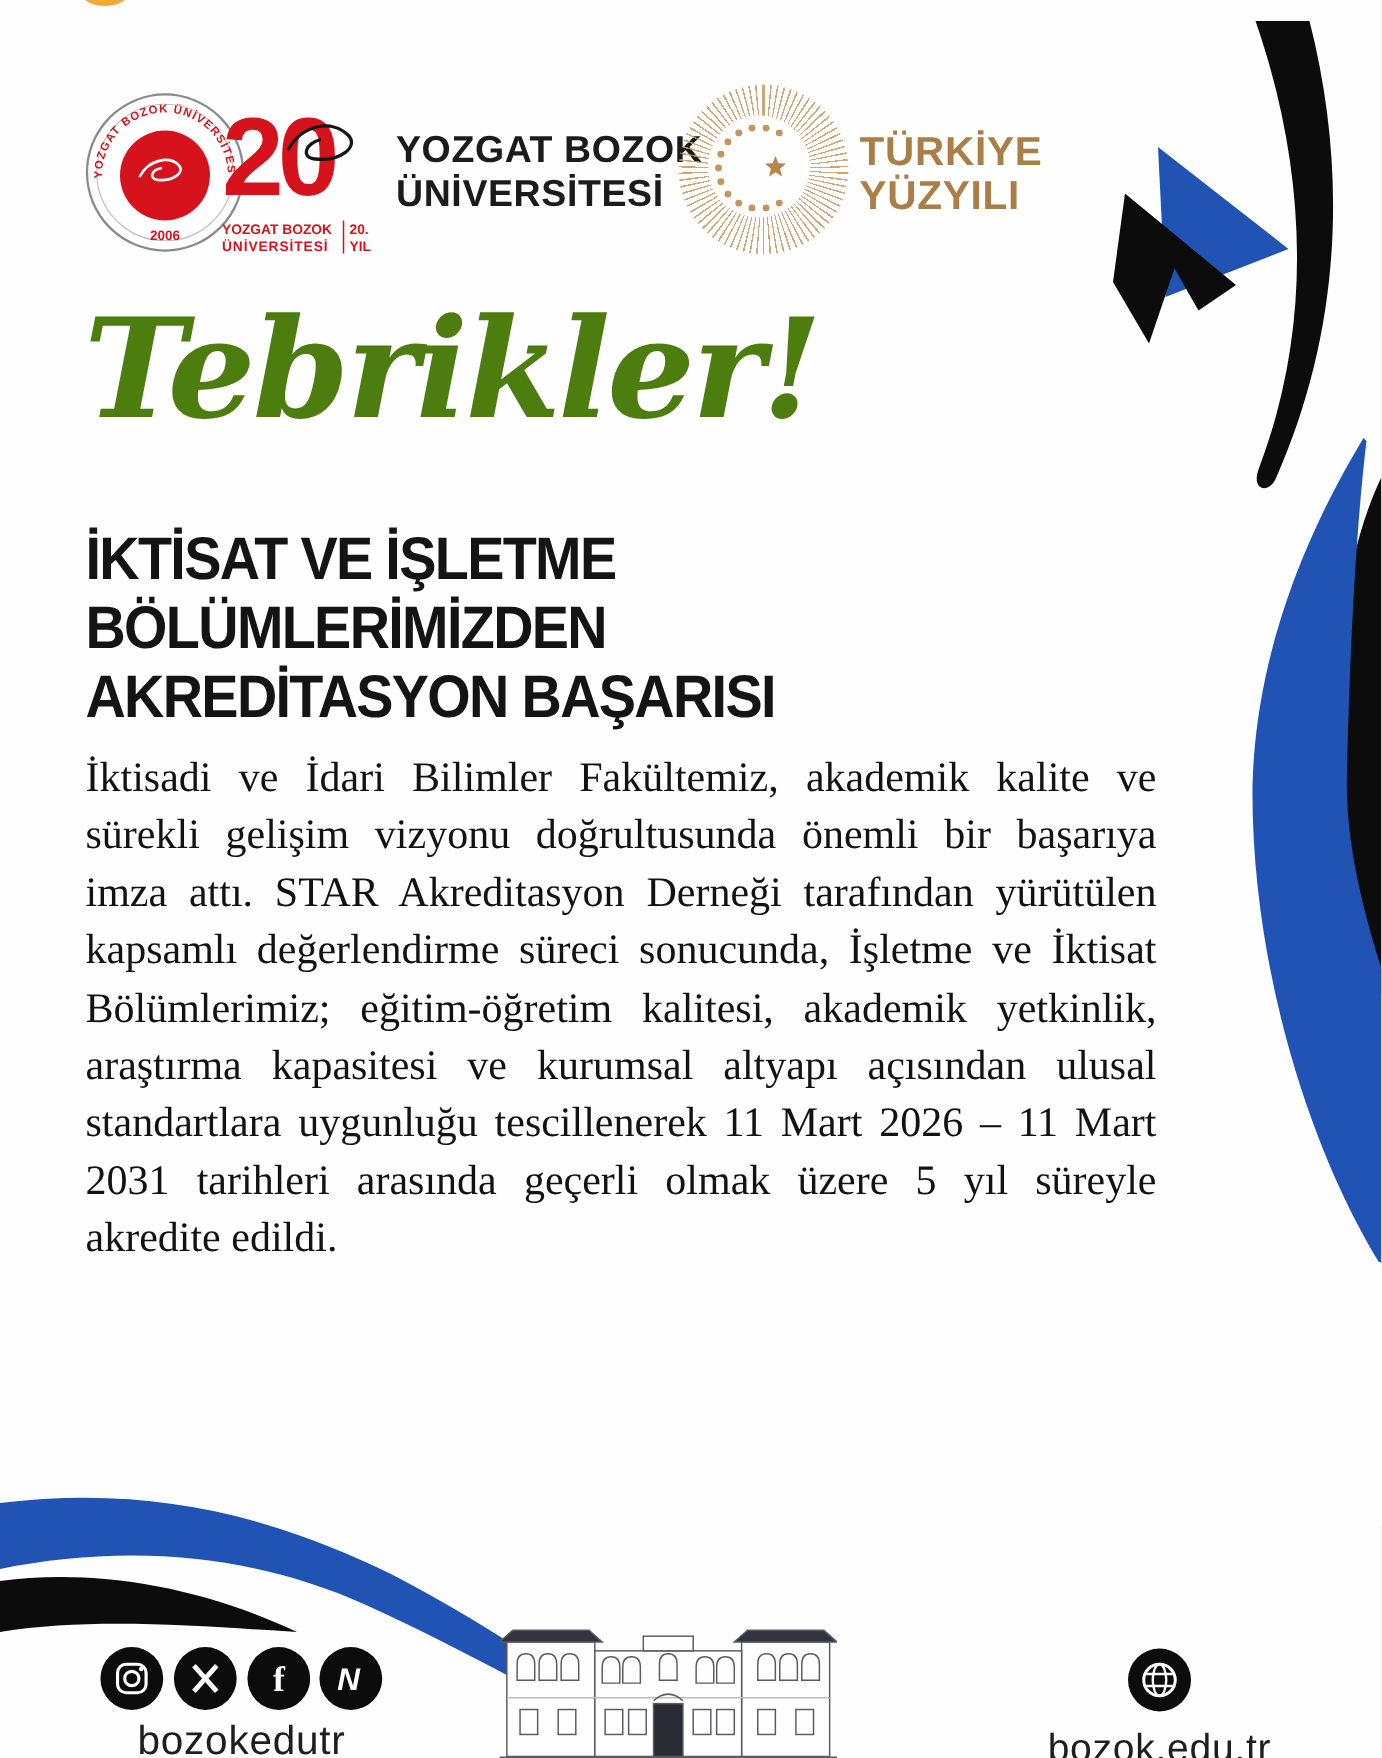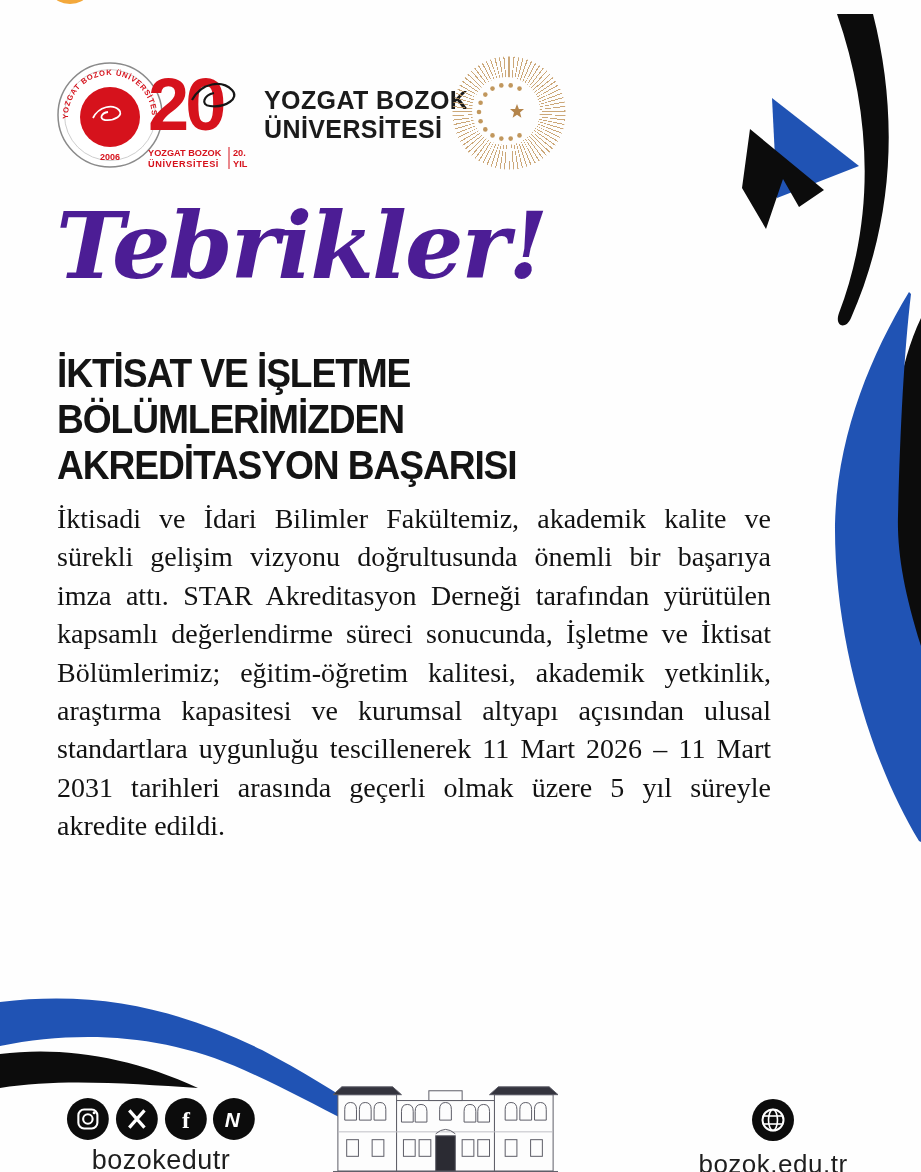--- a/index.html
+++ b/index.html
@@ -19,21 +19,21 @@
   .ty{position:absolute;left:450px;top:54px;width:118px;height:118px;}
   .ty-rays{position:absolute;inset:0;border-radius:50%;opacity:.85;
      background:repeating-conic-gradient(#c49a62 0 1.1deg, transparent 1.1deg 4.6deg);
      -webkit-mask:radial-gradient(circle at 50% 50%, transparent 0 27px, #000 28px 56px, transparent 57px);
      mask:radial-gradient(circle at 50% 50%, transparent 0 27px, #000 28px 56px, transparent 57px);}
   .ty-cres{position:absolute;inset:0;}
   .ty-text{position:absolute;left:573px;top:87px;font-weight:800;font-size:27px;
            line-height:29px;letter-spacing:.5px;color:#a97f47;}
 
   
-  .congrats{position:absolute;left:56px;top:192px;color:#4c1d95;
+  .congrats{position:absolute;left:56px;top:192px;color:#4d7c0f;
             font-family:"DejaVu Serif",serif;font-style:italic;font-weight:bold;
             font-size:92px;letter-spacing:-2px;}
 
   
   .headline{position:absolute;left:57px;top:350px;width:760px;color:#141414;
             font-weight:800;font-size:40px;line-height:46px;letter-spacing:-1.2px;
             transform:scaleX(.93);transform-origin:left top;}
 
   
   .para{position:absolute;left:57px;width:714px;color:#121212;
@@ -114,20 +114,24 @@
           <circle cx="29.0" cy="58.0" r="2.3"></circle>
             <circle cx="30.6" cy="48.8" r="2.3"></circle>
           <circle cx="35.3" cy="40.6" r="2.3"></circle>
             <circle cx="42.5" cy="34.6" r="2.3"></circle>
           <circle cx="51.3" cy="31.4" r="2.3"></circle>
             <circle cx="60.7" cy="31.4" r="2.3"></circle>
           <circle cx="69.5" cy="34.6" r="2.3"></circle>
         </g>
         <polygon points="67,50 68.9,54.9 74,55 70,58.5 71.4,63.7 67,60.8 62.6,63.7 64,58.5 60,55 65.1,54.9" fill="#b5854b"></polygon>
       </svg>
+    </div>
+    <div class="ty-text">
+      <div>TÜRKİYE</div>
+      <div>YÜZYILI</div>
     </div>
 
     <div class="congrats">Tebrikler!</div>
 
     <div class="headline">
       <div>İKTİSAT VE İŞLETME BÖLÜMLERİMİZDEN</div>
       <div>AKREDİTASYON BAŞARISI</div>
     </div>
 
     <p class="para para1">İktisadi ve İdari Bilimler Fakültemiz, akademik kalite ve sürekli gelişim vizyonu doğrultusunda önemli bir başarıya imza attı. STAR Akreditasyon Derneği tarafından yürütülen kapsamlı değerlendirme süreci sonucunda, İşletme ve İktisat Bölümlerimiz; eğitim-öğretim kalitesi, akademik yetkinlik, araştırma kapasitesi ve kurumsal altyapı açısından ulusal standartlara uygunluğu tescillenerek 11 Mart 2026 – 11 Mart 2031 tarihleri arasında geçerli olmak üzere 5 yıl süreyle akredite edildi.</p>

